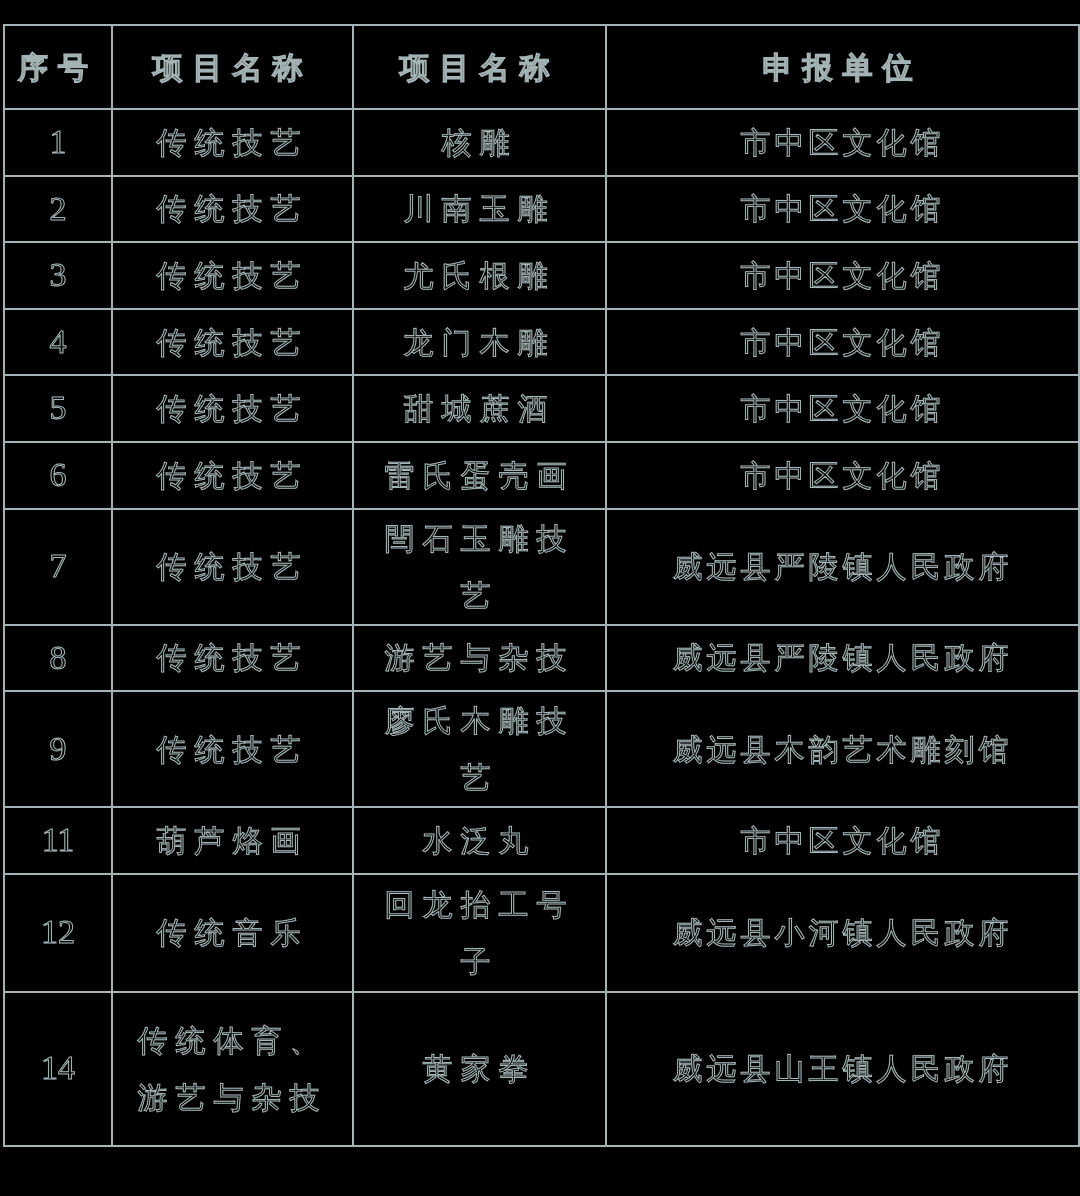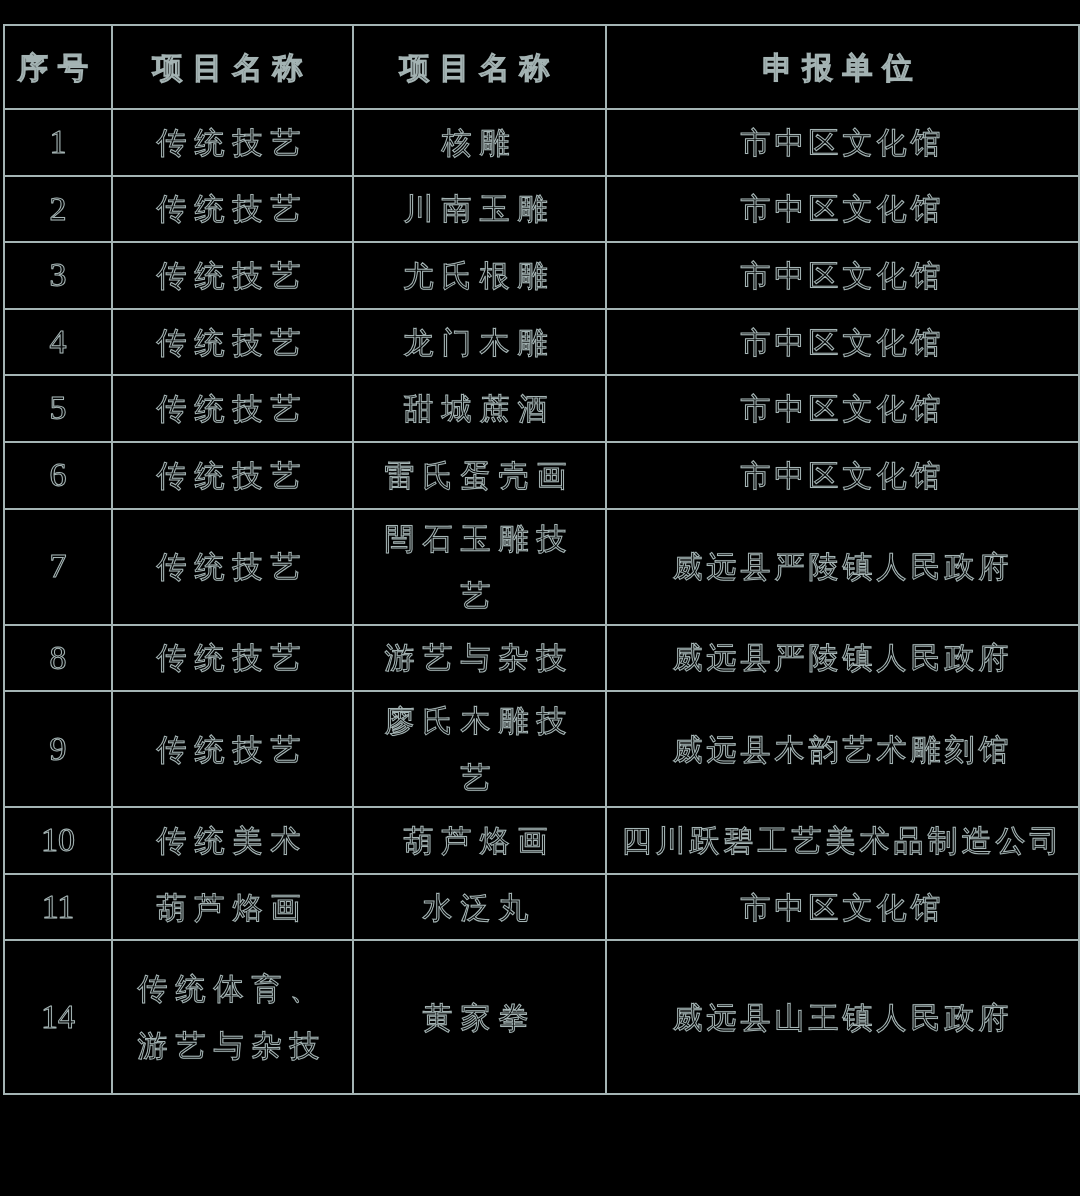--- a/index.html
+++ b/index.html
@@ -127,31 +127,31 @@
           <td class="cell-category glyph">传统技艺</td>
           <td class="cell-name glyph">游艺与杂技</td>
           <td class="cell-unit glyph">威远县严陵镇人民政府</td>
         </tr>
         <tr style="height: 68px;">
           <td class="cell-no glyph">9</td>
           <td class="cell-category glyph">传统技艺</td>
           <td class="cell-name glyph">廖氏木雕技艺</td>
           <td class="cell-unit glyph">威远县木韵艺术雕刻馆</td>
         </tr>
-        <tr style="height: 59px;">
-          <td class="cell-no glyph">10</td>
-          <td class="cell-category glyph">传统美术</td>
-          <td class="cell-name glyph">葫芦烙画</td>
-          <td class="cell-unit glyph">四川跃碧工艺美术品制造公司</td>
-        </tr>
         <tr style="height: 55px;">
           <td class="cell-no glyph">11</td>
           <td class="cell-category glyph">葫芦烙画</td>
           <td class="cell-name glyph">水泛丸</td>
           <td class="cell-unit glyph">市中区文化馆</td>
+        </tr>
+        <tr style="height: 118px;">
+          <td class="cell-no glyph">12</td>
+          <td class="cell-category glyph">传统音乐</td>
+          <td class="cell-name glyph v-low">回龙抬工号子</td>
+          <td class="cell-unit glyph v-top22">威远县小河镇人民政府</td>
         </tr>
         <tr style="height: 154px;">
           <td class="cell-no glyph">14</td>
           <td class="cell-category glyph">传统体育、游艺与杂技</td>
           <td class="cell-name glyph">黄家拳</td>
           <td class="cell-unit glyph v-top45">威远县山王镇人民政府</td>
         </tr>
       </tbody>
   </table>
 </div>

